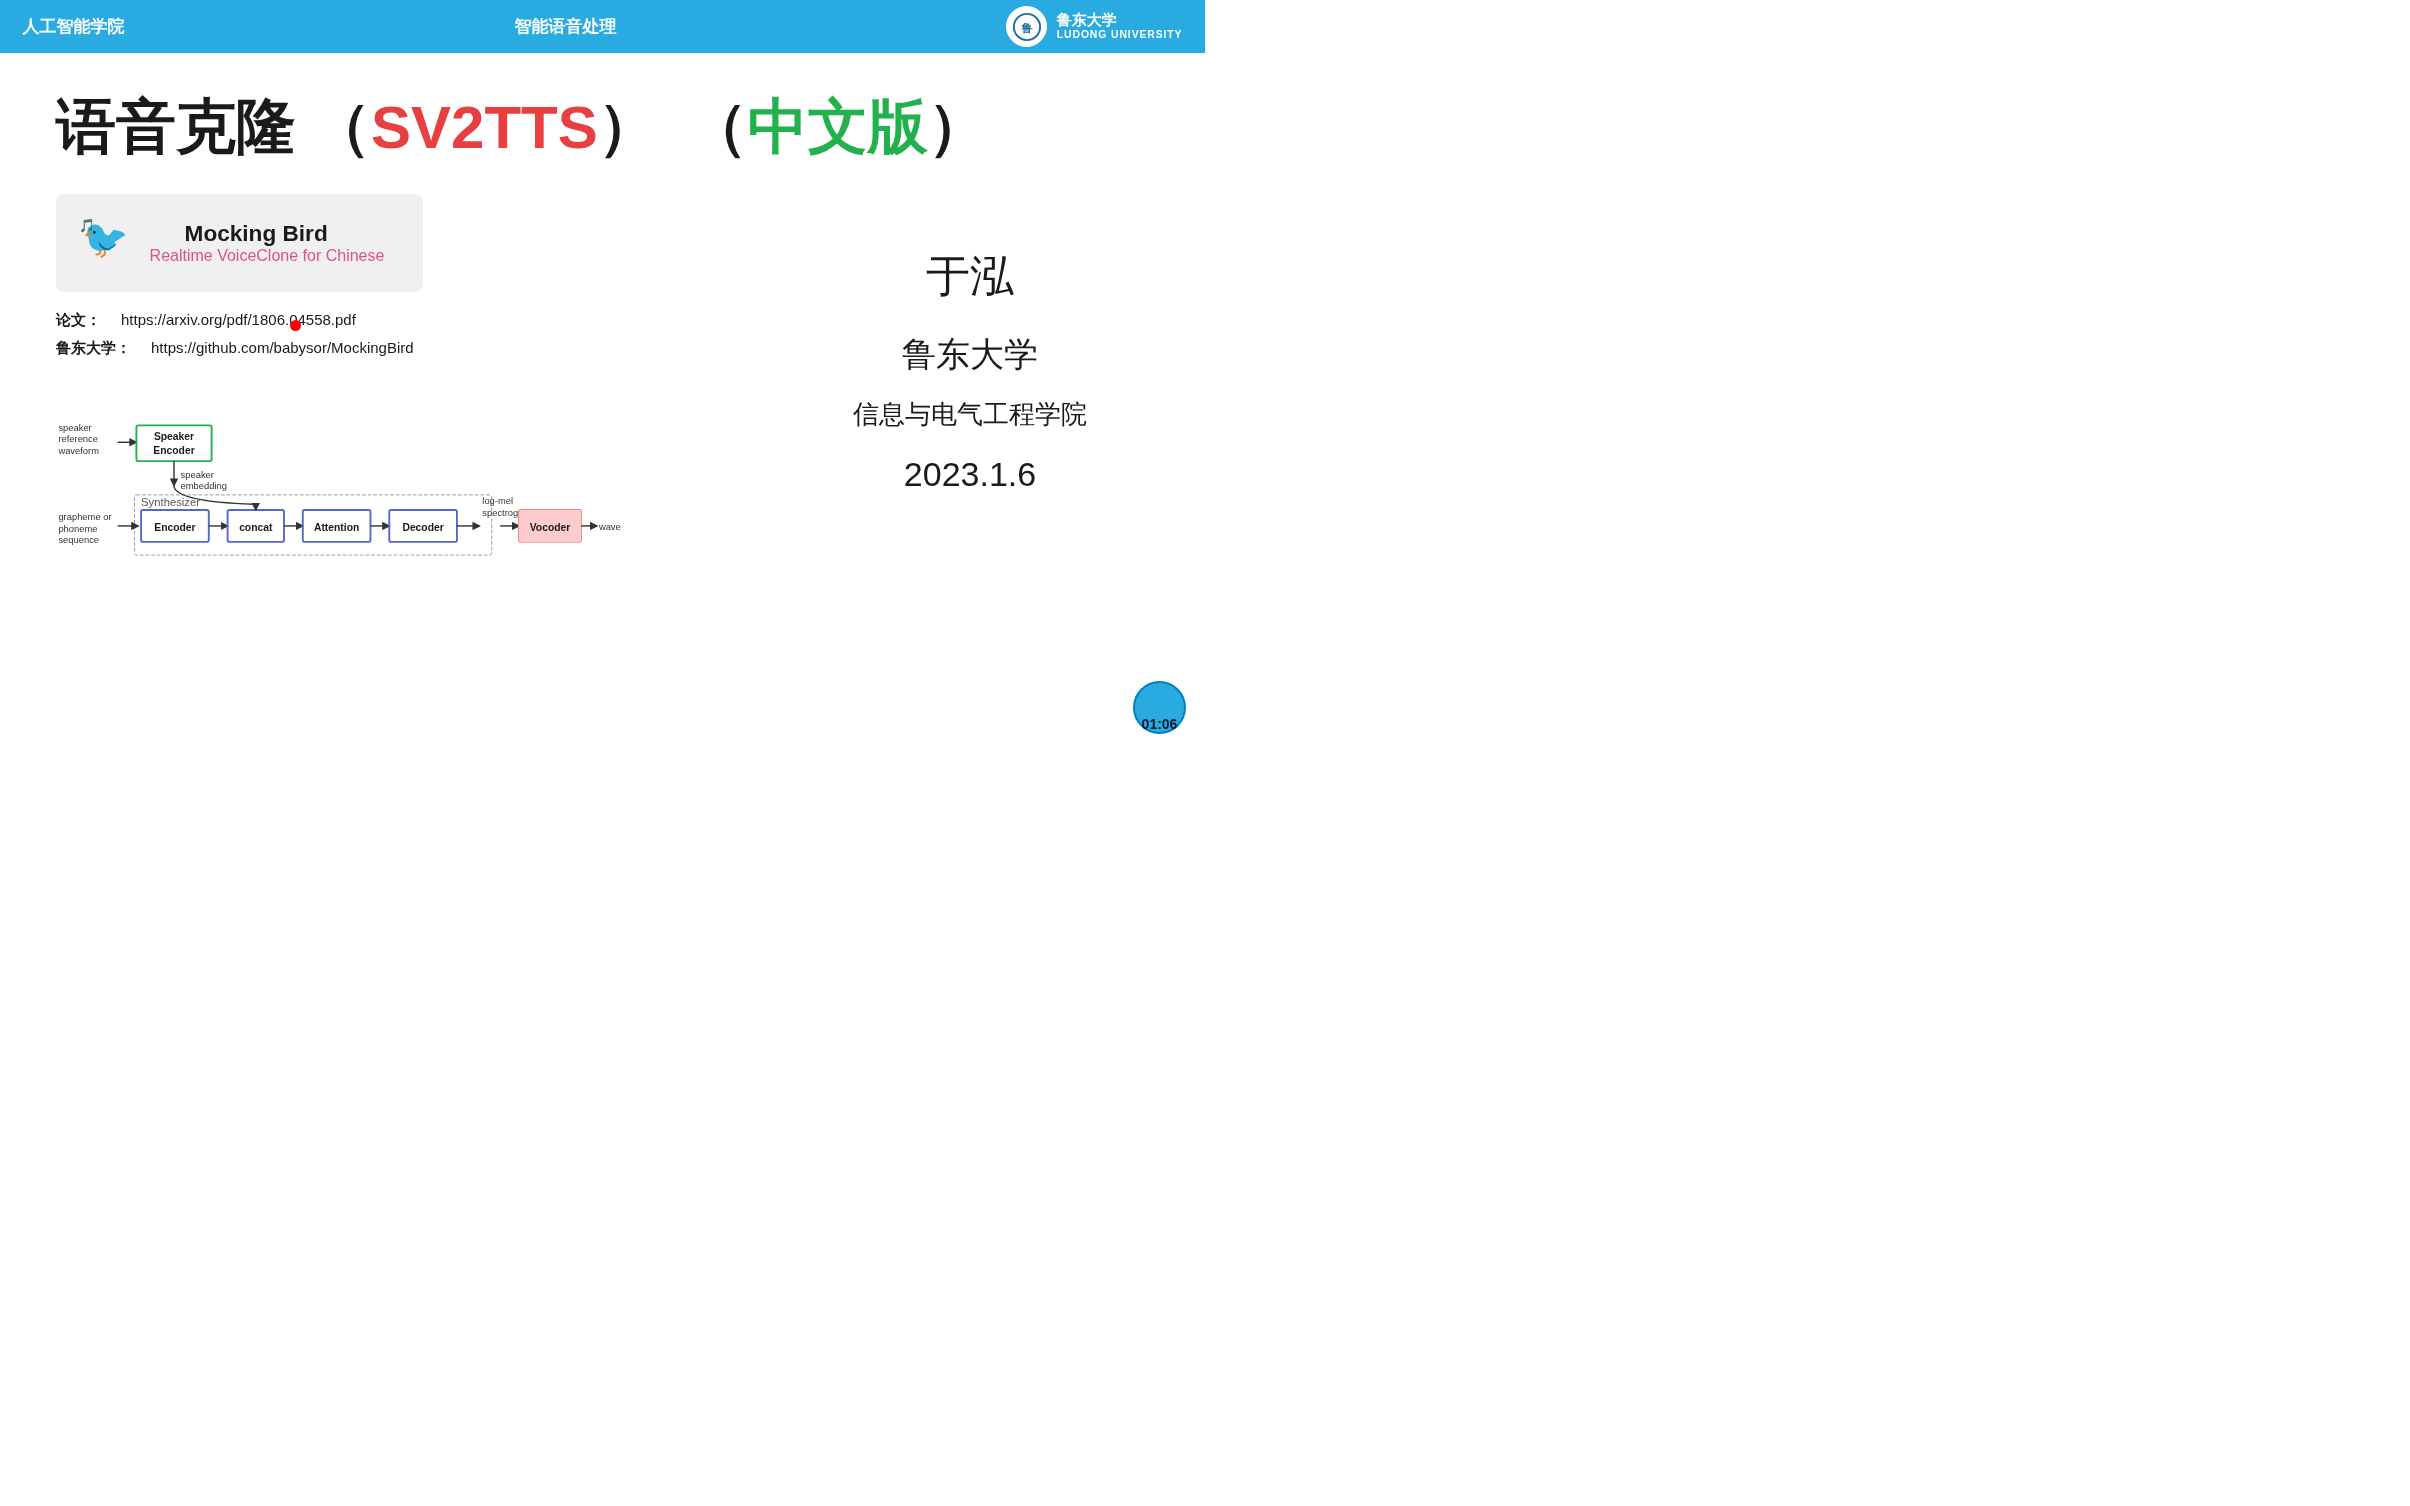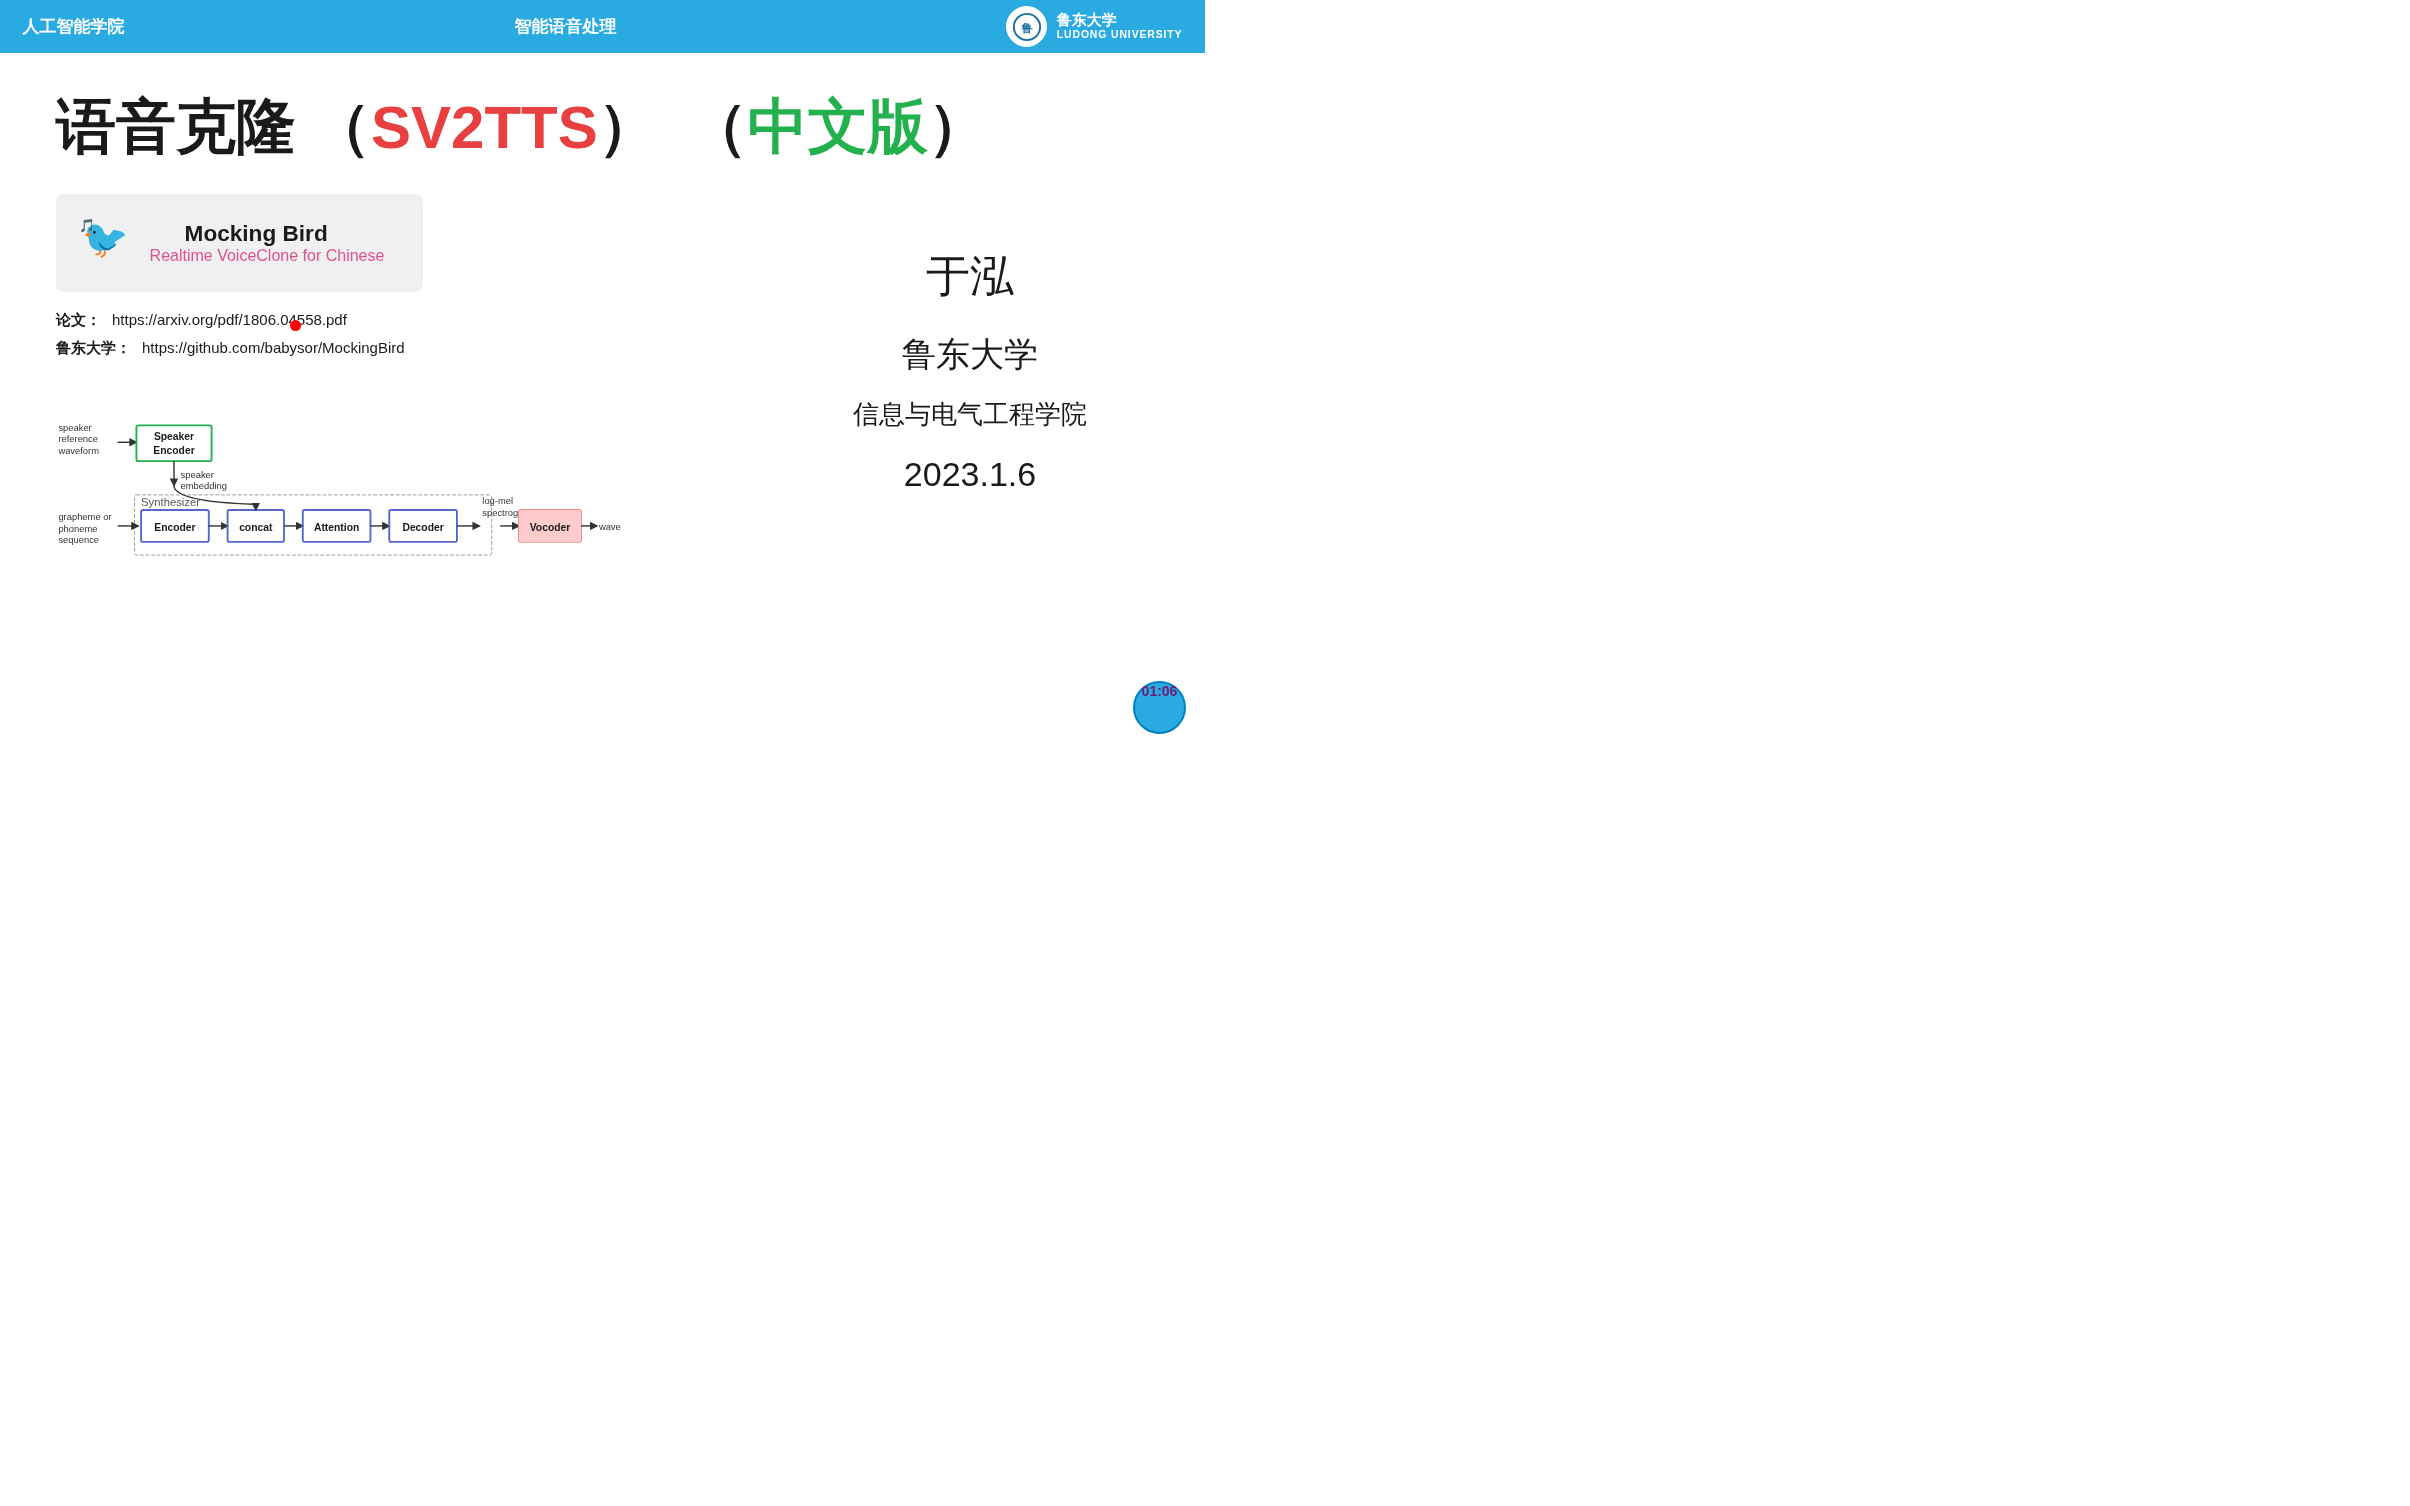--- a/index.html
+++ b/index.html
@@ -116,21 +116,21 @@
 
     
     .references {
       margin-top: 7.5px;
     }
     .ref-line {
       font-size: 15px;
       color: #1a1a1a;
       margin-bottom: 9.4px;
       display: flex;
-      gap: 11px;
+      gap: 20px;
     }
     .ref-label {
       font-weight: bold;
       white-space: nowrap;
     }
     .ref-url {
       color: #1a1a1a;
     }
 
     
@@ -143,23 +143,23 @@
     
     .timer-circle {
       position: absolute;
       bottom: 19px;
       right: 19px;
       width: 53px;
       height: 53px;
       border-radius: 50%;
       background: #29abe2;
       display: flex;
-      align-items: flex-start;
+      align-items: flex-end;
       justify-content: center;
-      color: #701a75;
+      color: #0f172a;
       font-size: 14px;
       font-weight: bold;
       border: 2.8px solid #0080c0;
     }
 
     .cursor-dot {
       position: absolute;
       width: 11.3px;
       height: 11.3px;
       border-radius: 50%;

